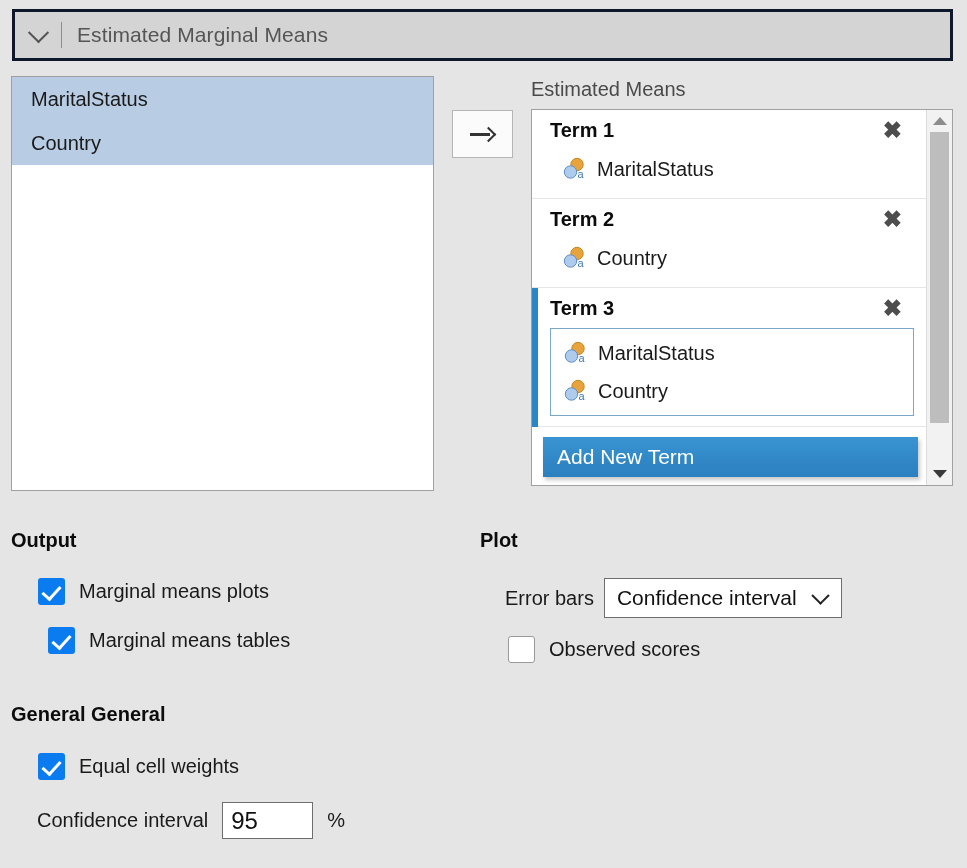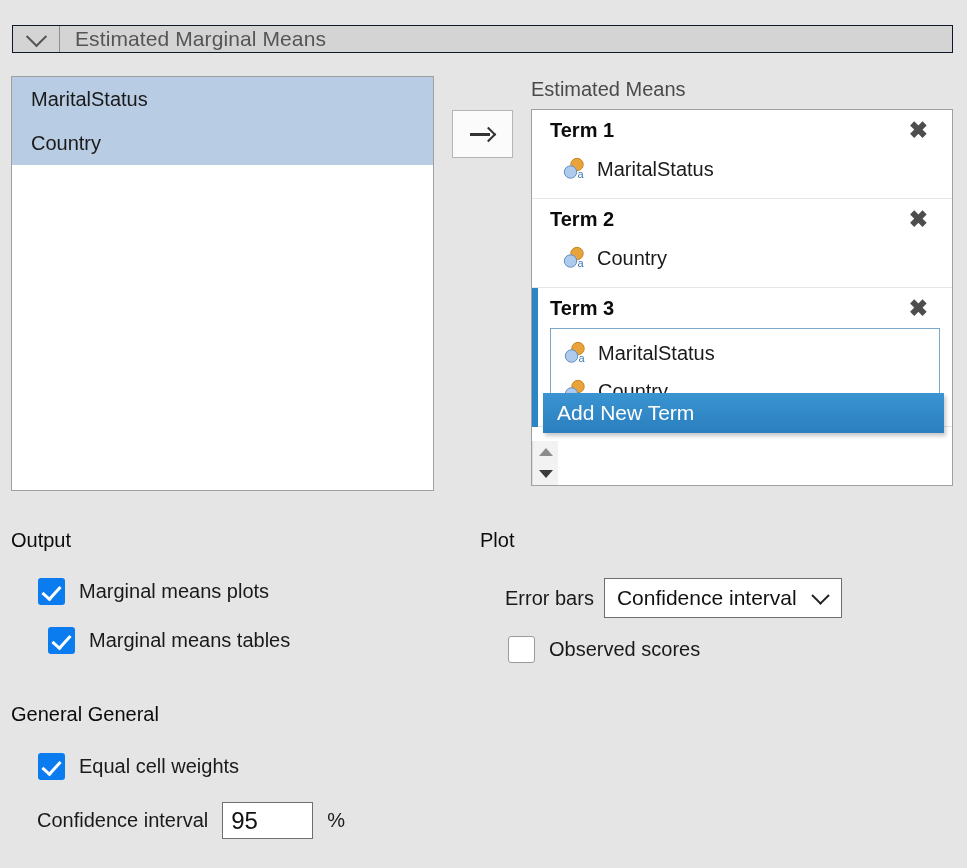--- a/index.html
+++ b/index.html
@@ -14,25 +14,25 @@
     color: #1a1a1a;
     overflow: hidden;
     position: relative;
     -webkit-font-smoothing: antialiased;
   }
 
   
   .panel-header {
     position: absolute;
     left: 12px;
-    top: 25px;
+    top: 9px;
     width: 941px;
-    height: 28px;
+    height: 52px;
     background: #d4d4d4;
-    border: 1px solid #0f172a;
+    border: 3px solid #0f172a;
     box-sizing: border-box;
     display: flex;
     align-items: center;
   }
   .chevron-wrap {
     width: 46px;
     display: flex;
     align-items: center;
     justify-content: center;
   }
@@ -130,21 +130,20 @@
     position: absolute;
     left: 531px;
     top: 109px;
     width: 422px;
     height: 377px;
     border: 1px solid #a0a0a0;
     background: #ffffff;
     box-sizing: border-box;
     display: flex;
     overflow: hidden;
-    flex-direction: column;
   }
   .mm-scrollarea {
     flex: 1 1 auto;
     position: relative;
     overflow: hidden;
     background: #fff;
   }
 
   .term-block {
     position: relative;
@@ -271,21 +270,21 @@
     top: 0;
     height: 88%;
     background: #bdbdbd;
     cursor: pointer;
   }
 
   
   .group-title {
     position: absolute;
     font-size: 20px;
-    font-weight: normal;
+    font-weight: bold;
     color: #0c0c0c;
   }
   #output-title  { left: 11px;  top: 529px; }
   #plot-title    { left: 480px; top: 529px; }
   #general-title { left: 11px;  top: 703px; }
 
   
   .cb-row {
     position: absolute;
     display: flex;

